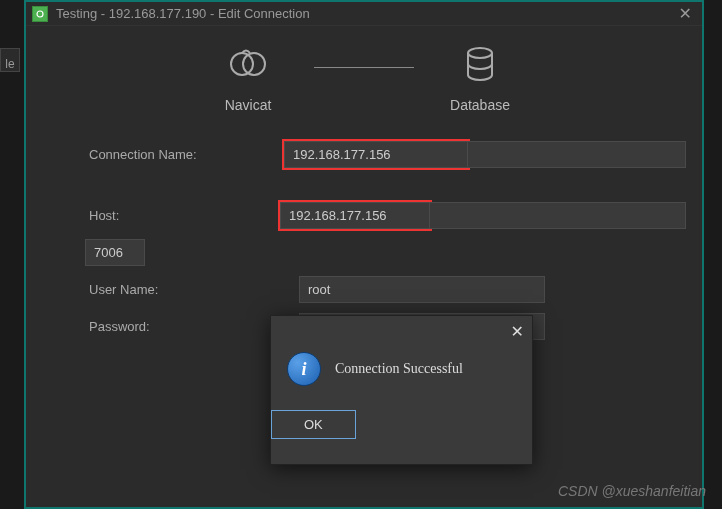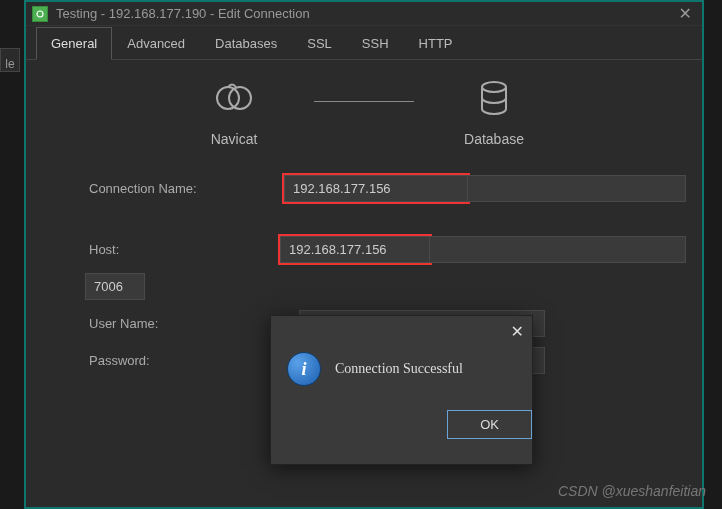--- a/index.html
+++ b/index.html
@@ -64,21 +64,21 @@
       color: #ddd;
       border-bottom: 1px solid #2b2b2b;
     }
     .content {
       padding: 20px 16px;
     }
     .diagram {
       display: flex;
       align-items: center;
       justify-content: center;
-      gap: 20px;
+      gap: 6px;
       margin-bottom: 28px;
     }
     .diagram-side {
       display: flex;
       flex-direction: column;
       align-items: center;
       gap: 12px;
       width: 120px;
     }
     .diagram-line {
@@ -165,22 +165,22 @@
       justify-content: center;
       color: #fff;
       font-weight: bold;
       font-size: 18px;
       font-family: Georgia, serif;
       font-style: italic;
     }
     .dialog-msg { color: #ddd; font-size: 14px; font-family: Liberation Serif, serif; }
     .dialog-footer {
       display: flex;
-      justify-content: flex-end;
-      padding: 8px 0 16px 0;
+      justify-content: flex-start;
+      padding: 8px 8px 16px 0;
     }
     .ok-btn {
       background: #3a3a3a;
       border: 1px solid #6aa3d8;
       color: #ddd;
       padding: 6px 32px;
       cursor: pointer;
       font-size: 13px;
     }
     .watermark {
@@ -204,28 +204,20 @@
   <div class="titlebar">
     <div class="app-icon">
       <svg viewBox="0 0 10 10">
           <circle cx="5" cy="5" r="3" fill="none" stroke="#fff" stroke-width="1.2"></circle>
         </svg>
     </div>
     <div class="title-text">Testing - 192.168.177.190 - Edit Connection</div>
     <div class="close-icon">✕</div>
   </div>
 
-  <div class="tabs">
-    <div class="tab active">General</div>
-    <div class="tab">Advanced</div>
-    <div class="tab">Databases</div>
-    <div class="tab">SSL</div>
-    <div class="tab">SSH</div>
-    <div class="tab">HTTP</div>
-  </div>
 
   <div class="content">
     <div class="diagram">
       <div class="diagram-side">
         <span>
           <svg width="40" height="36" viewBox="0 0 40 36">
             <circle cx="14" cy="18" r="11" fill="none" stroke="#aaa" stroke-width="2"></circle>
             <circle cx="26" cy="18" r="11" fill="none" stroke="#aaa" stroke-width="2"></circle>
             <path d="M14 7 Q18 2 22 7" fill="none" stroke="#aaa" stroke-width="2"></path>
           </svg>

